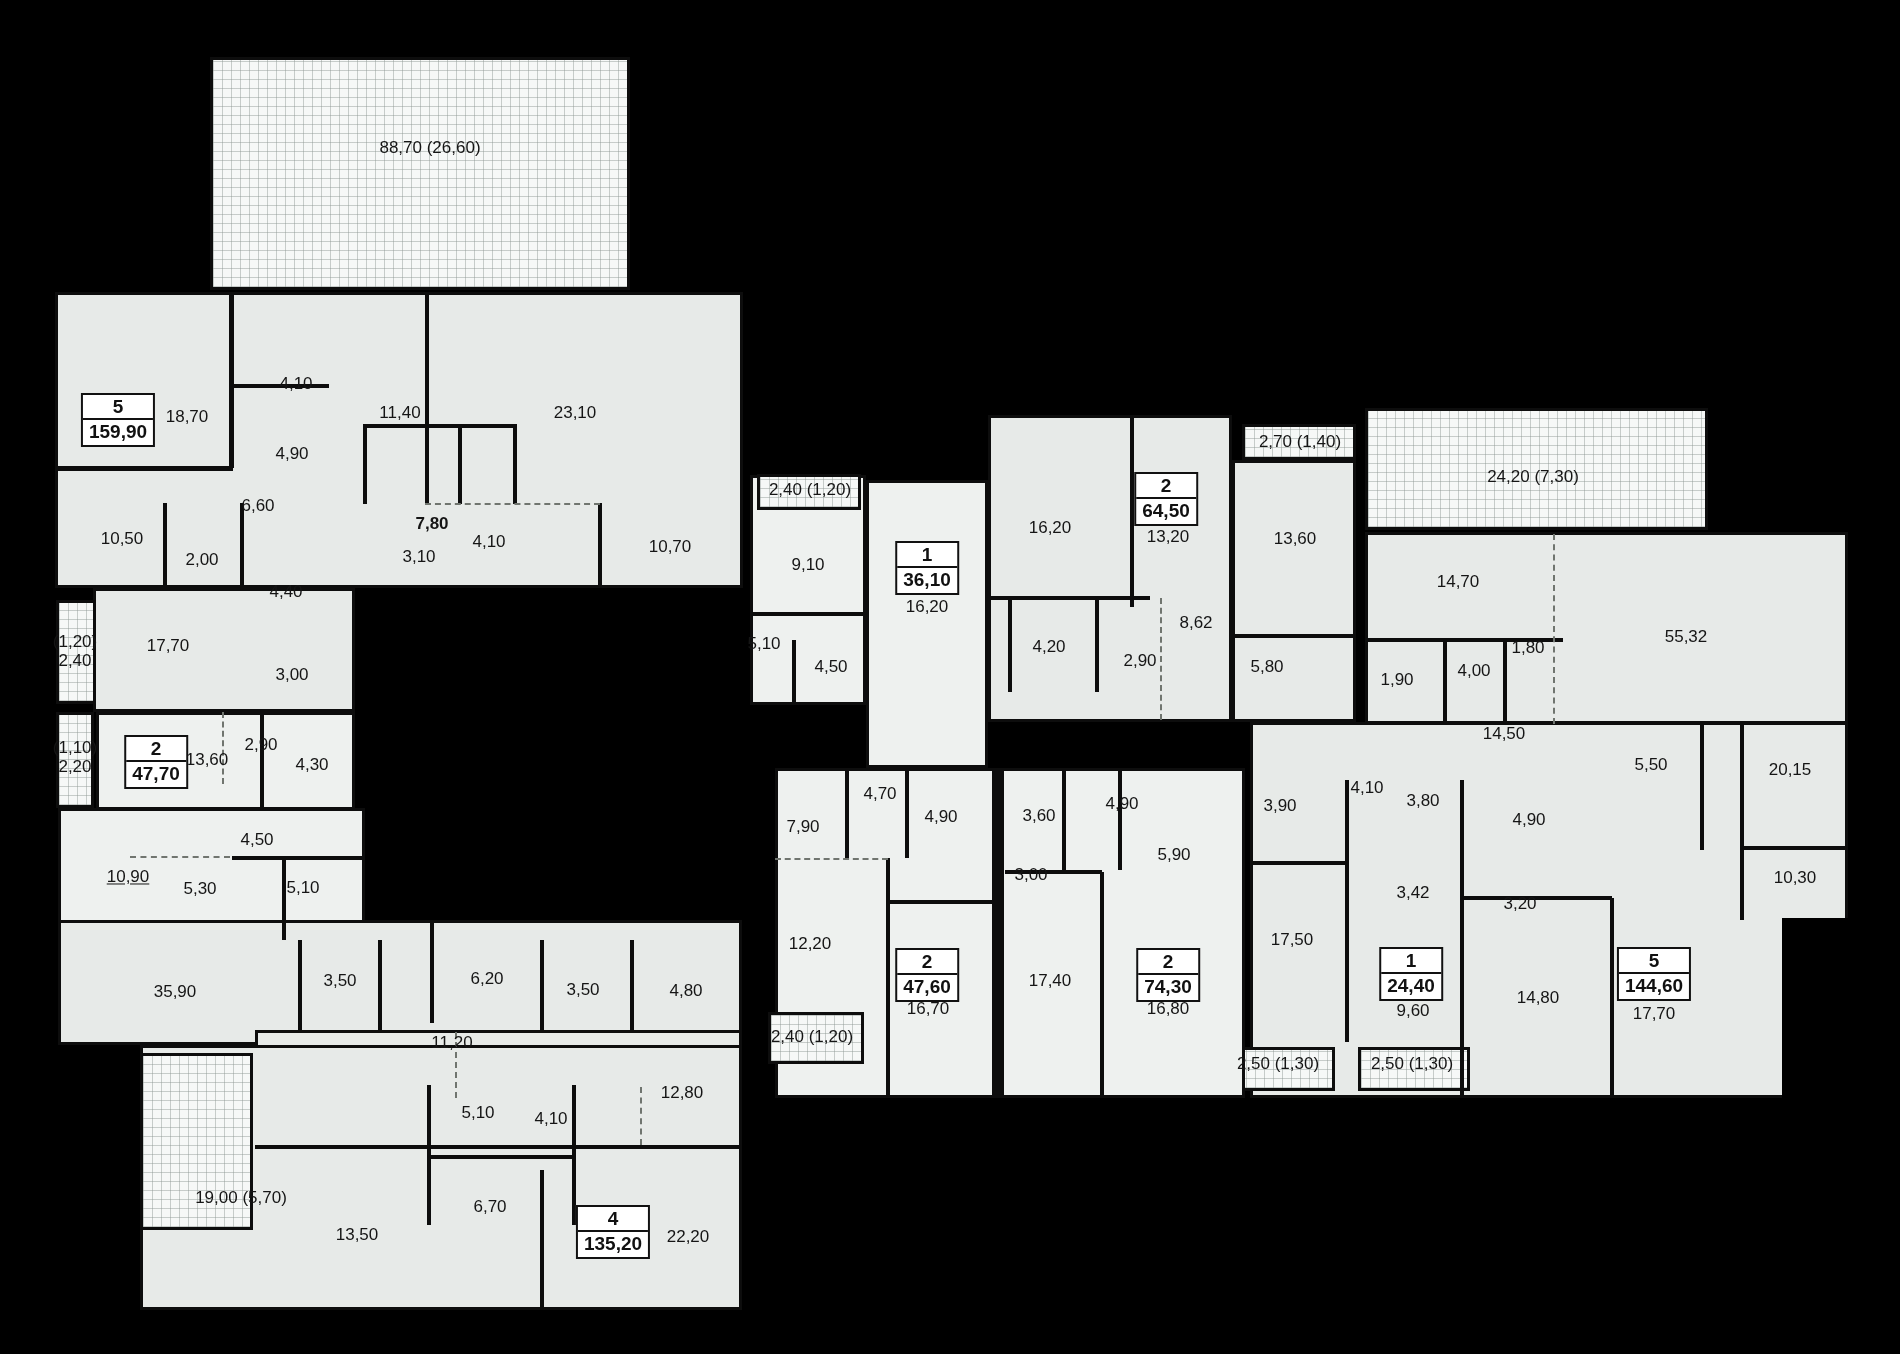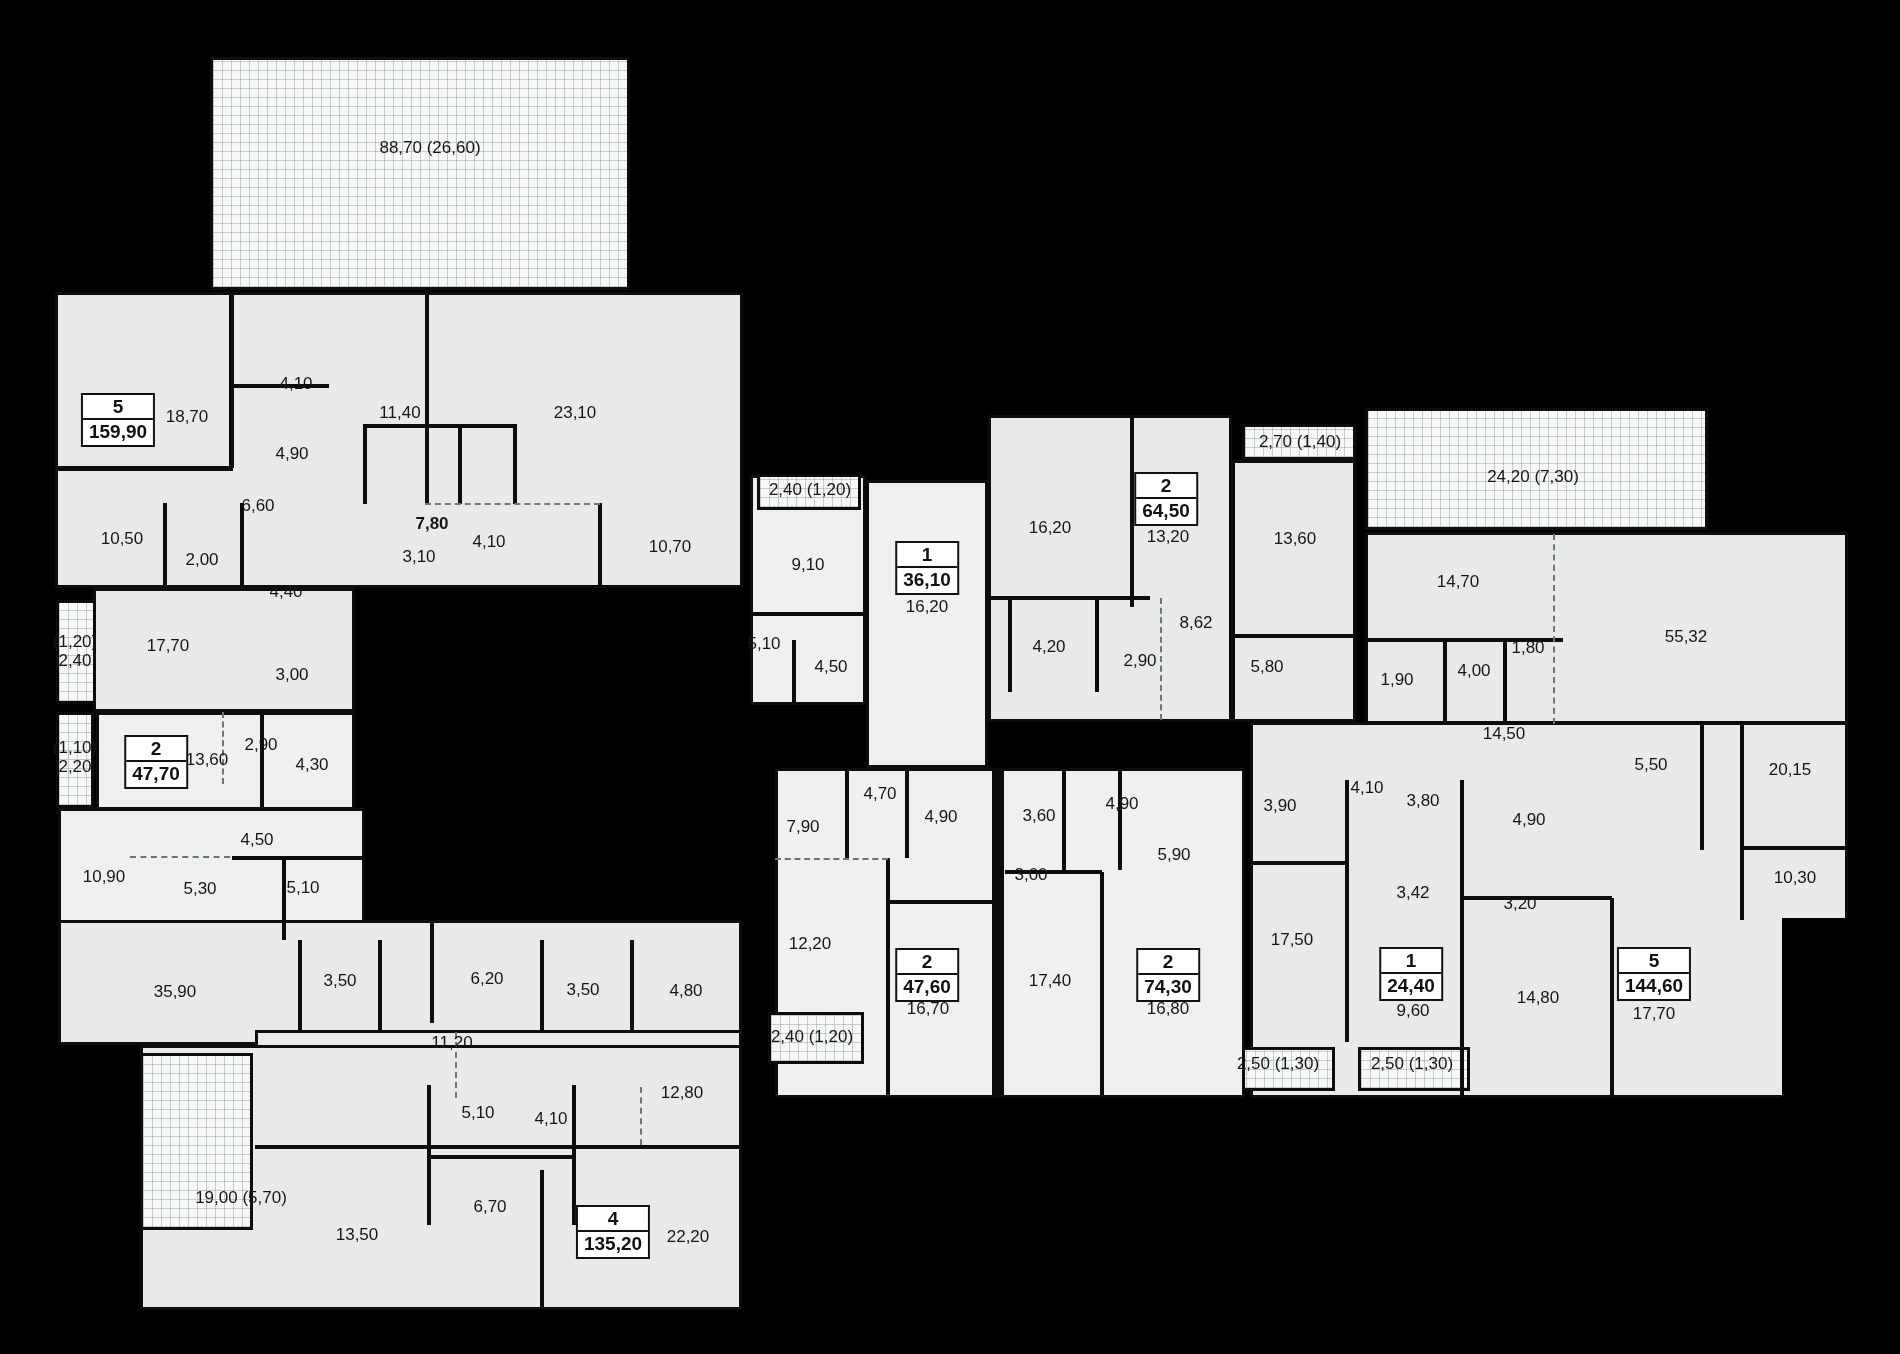--- a/index.html
+++ b/index.html
@@ -140,21 +140,21 @@
       <div class="room-label" style="left: 75px; top: 651px;">(1,20)
 2,40</div>
       <div class="room-label" style="left: 168px; top: 646px;">17,70</div>
       <div class="room-label" style="left: 292px; top: 675px;">3,00</div>
       <div class="room-label" style="left: 75px; top: 757px;">(1,10)
 2,20</div>
       <div class="room-label" style="left: 207px; top: 760px;">13,60</div>
       <div class="room-label" style="left: 261px; top: 745px;">2,90</div>
       <div class="room-label" style="left: 312px; top: 765px;">4,30</div>
       <div class="room-label" style="left: 257px; top: 840px;">4,50</div>
-      <div class="room-label" style="left: 104px; top: 877px;">10,90</div>
+      <div class="room-label" style="left: 128px; top: 877px; text-decoration: underline;">10,90</div>
       <div class="room-label" style="left: 200px; top: 889px;">5,30</div>
       <div class="room-label" style="left: 303px; top: 888px;">5,10</div>
       <div class="room-label" style="left: 175px; top: 992px; text-align: right;">35,90</div>
       <div class="room-label" style="left: 340px; top: 981px;">3,50</div>
       <div class="room-label" style="left: 487px; top: 979px;">6,20</div>
       <div class="room-label" style="left: 583px; top: 990px;">3,50</div>
       <div class="room-label" style="left: 686px; top: 991px;">4,80</div>
       <div class="room-label" style="left: 452px; top: 1043px;">11,20</div>
       <div class="room-label" style="left: 478px; top: 1113px;">5,10</div>
       <div class="room-label" style="left: 551px; top: 1119px;">4,10</div>

